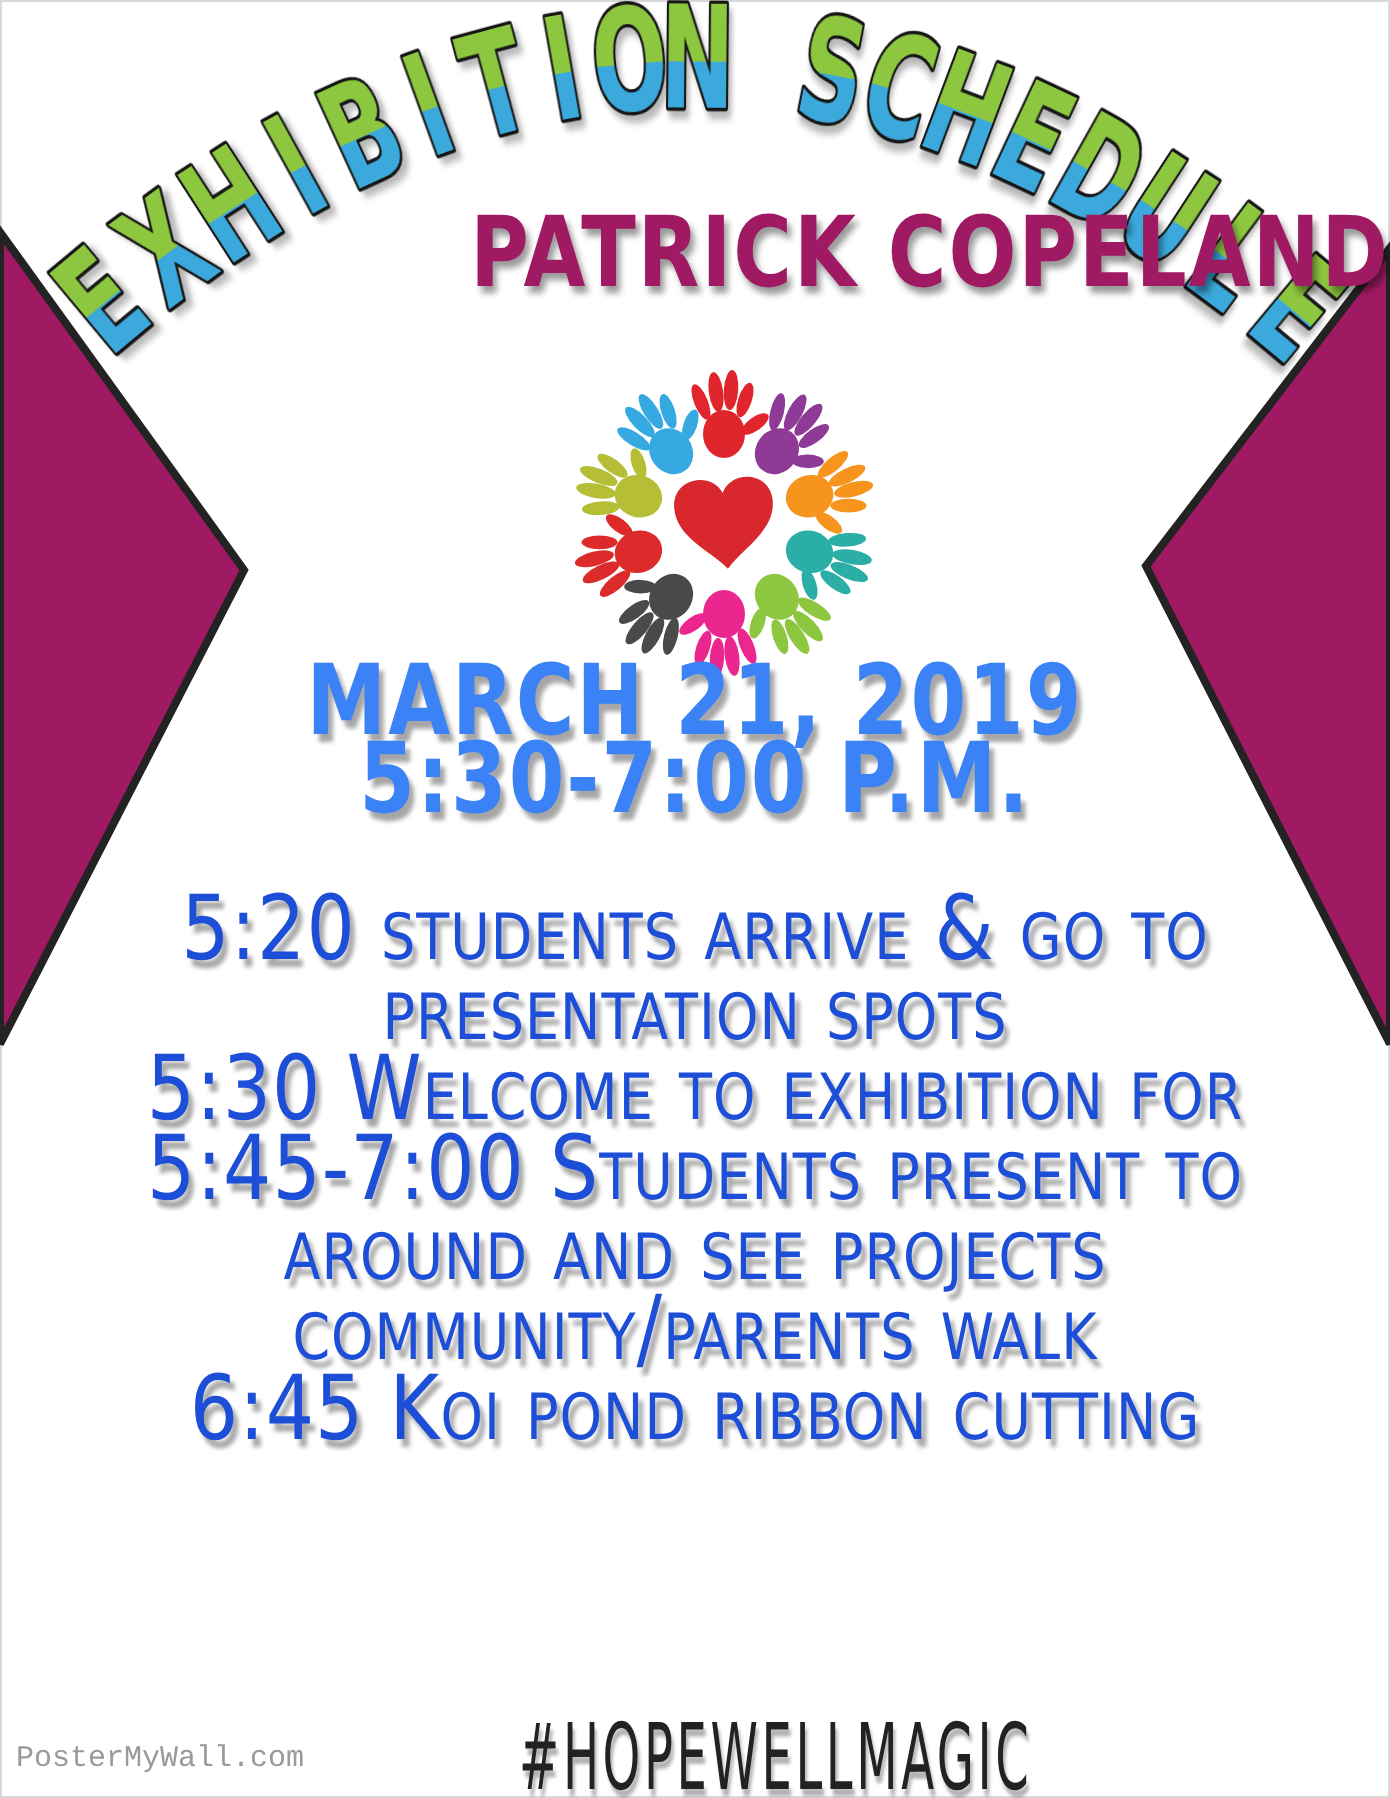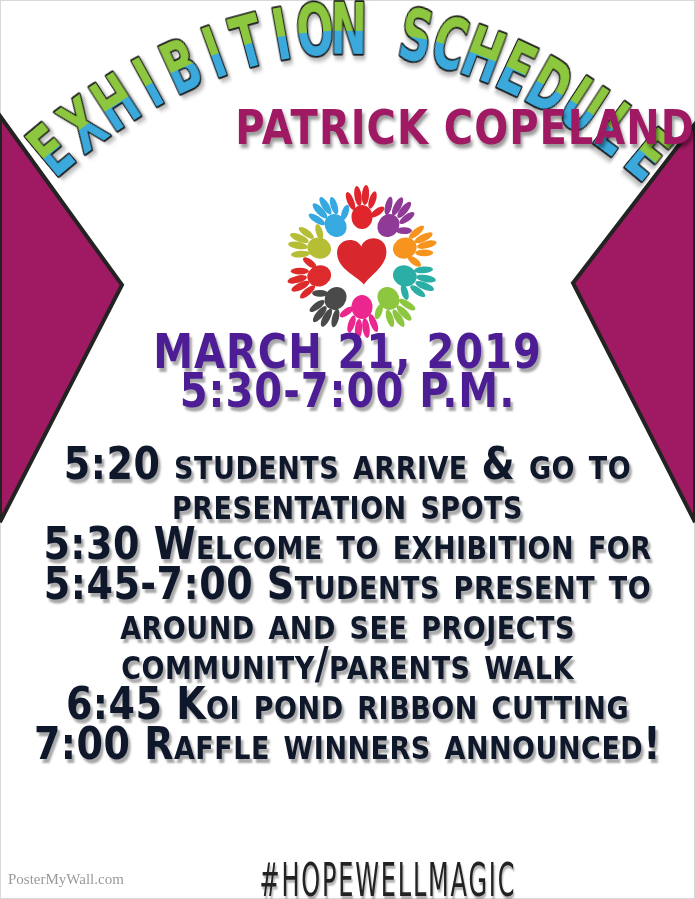--- a/index.html
+++ b/index.html
@@ -16,43 +16,43 @@
   }
   .stop-top{stop-color:var(--green);}
   .stop-bottom{stop-color:var(--blue);}
   .school{position:absolute;top:99px;left:0;width:100%;text-align:right;font-weight:bold;z-index:3;}
   .school div{height:56px;}
   .school-line{
     display:inline-block;font-size:40px;letter-spacing:1px;color:var(--magenta);
     transform:scaleY(1.22);transform-origin:center top;
     text-shadow:2px 3px 3px rgba(0,0,0,0.4);
   }
-  .when{position:absolute;top:323px;left:0;width:100%;text-align:center;font-weight:bold;color:#4c1d95;z-index:3;}
+  .when{position:absolute;top:323px;left:0;width:100%;text-align:center;font-weight:bold;color:#3b82f6;z-index:3;}
   .when div{height:39px;}
   .when-line{
     display:inline-block;font-size:40px;letter-spacing:1px;
     transform:scaleY(1.22);transform-origin:center top;
     text-shadow:2.5px 3.5px 2px rgba(0,0,0,0.35);
   }
-  .sched{position:absolute;top:438px;left:0;width:100%;text-align:center;font-weight:bold;color:#0f172a;z-index:3;}
+  .sched{position:absolute;top:438px;left:0;width:100%;text-align:center;font-weight:normal;color:#1d4ed8;z-index:3;}
   .sched div{height:40px;}
   .sched-line{
     display:inline-block;font-size:38px;font-variant:small-caps;letter-spacing:0.5px;
     transform:scaleY(1.18);transform-origin:center top;
     text-shadow:2.5px 3.5px 2px rgba(0,0,0,0.35);
   }
   .hashtag{position:absolute;top:853px;left:0;width:100%;text-align:center;z-index:3;margin-left:40px;}
   .hashtag-text{
     display:inline-block;font-size:40px;letter-spacing:3px;color:#222;font-weight:normal;
     transform:scale(0.6,1.15);transform-origin:center top;
     text-shadow:2px 3px 2px rgba(0,0,0,0.3);
   }
   .watermark{
     position:absolute;left:8px;top:871px;z-index:4;
-    font-family:Liberation Serif, serif;font-size:15px;color:#9a9a9a;
+    font-family:Liberation Mono, monospace;font-size:15px;color:#9a9a9a;
   }
 </style>
 </head>
 <body>
 
 <div class="poster">
 
   <svg class="art" width="695" height="899" viewBox="0 0 695 899">
     <defs>
       <linearGradient id="lg" x1="0" y1="0" x2="0" y2="1">
@@ -179,21 +179,20 @@
   </div>
 
   <div class="sched">
     <div><span class="sched-line">5:20 students arrive &amp; go to</span></div>
     <div><span class="sched-line">presentation spots</span></div>
     <div><span class="sched-line">5:30 Welcome to exhibition for</span></div>
     <div><span class="sched-line">5:45-7:00 Students present to</span></div>
     <div><span class="sched-line">around and see projects</span></div>
     <div><span class="sched-line">community/parents walk</span></div>
     <div><span class="sched-line">6:45 Koi pond ribbon cutting</span></div>
-    <div><span class="sched-line">7:00 Raffle winners announced!</span></div>
   </div>
 
   <div class="hashtag">
     <span class="hashtag-text">#HOPEWELLMAGIC</span>
   </div>
 
   <div class="watermark">PosterMyWall.com</div>
 
 </div>
 

